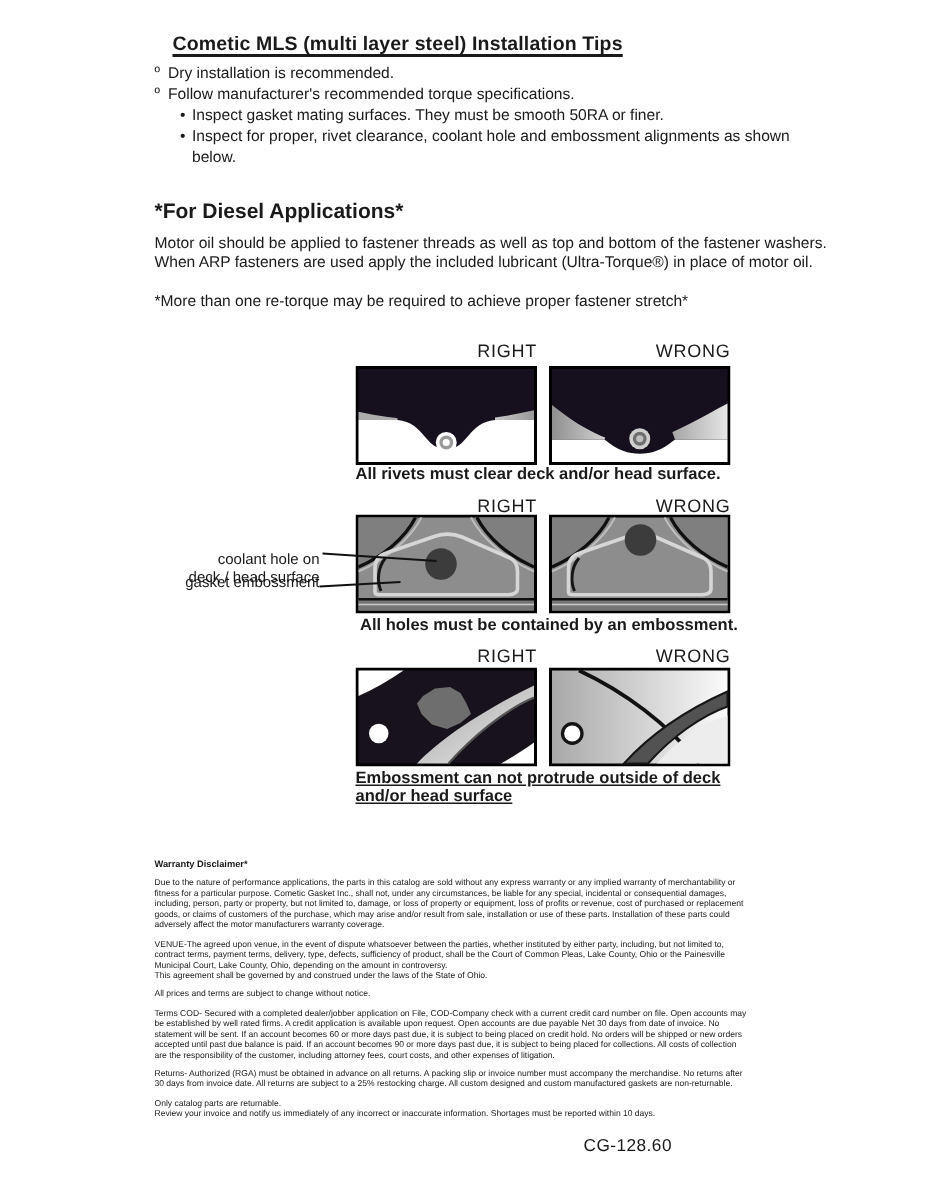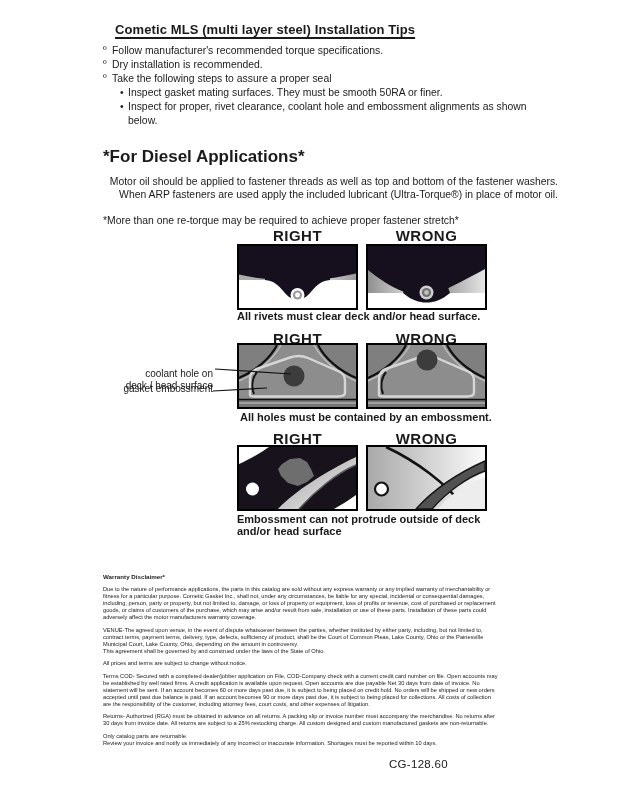--- a/index.html
+++ b/index.html
@@ -12,46 +12,45 @@
   .title{
     margin:0 0 7px 12px;font-size:13px;font-weight:bold;display:inline-block;
     text-decoration:underline;text-decoration-thickness:1.5px;text-underline-offset:3px;
     letter-spacing:.1px;
   }
   .bullets{margin:0;padding:0;list-style:none;font-size:10.4px;line-height:14px;}
   .bullets li{position:relative;padding-left:9px;}
   .bullets li.lvl1::before{content:"\00BA";position:absolute;left:0;top:-1px;font-size:10px;}
   .bullets li.lvl2{margin-left:17px;padding-left:8px;}
   .bullets li.lvl2::before{content:"\2022";position:absolute;left:0;top:0;}
-  .h2{margin:19px 0 8px 0;font-size:17px;font-weight:bold;}
-  .para{margin:0 0 13px 0;font-size:10.4px;line-height:13px;white-space:pre-line;text-align:right;}
+  .h2{margin:19px 0 8px 0;font-size:14px;font-weight:bold;}
+  .para{margin:0 0 13px 0;font-size:10.4px;line-height:13px;white-space:pre-line;}
   .note{margin:2px 0 0 0;font-size:10.4px;line-height:13px;}
   
-  .fig-label{position:absolute;width:121px;text-align:center;font-size:15px;font-weight:bold;letter-spacing:.5px;}
+  .fig-label{position:absolute;width:121px;text-align:right;font-size:12px;font-weight:normal;letter-spacing:.5px;}
   .panel{position:absolute;width:121px;height:66px;}
   .caption{position:absolute;font-size:11px;font-weight:bold;line-height:11.5px;white-space:pre-line;}
   .side-label{position:absolute;width:121px;text-align:right;font-size:10px;line-height:11.5px;white-space:pre-line;}
   .leaders{position:absolute;left:0;top:0;pointer-events:none;}
   
   .legal{position:absolute;left:103px;top:573px;width:432px;}
   .legal-h{margin:0 0 6px 0;font-size:6.2px;font-weight:bold;}
   .legal p{margin:0 0 5.5px 0;font-size:5.7px;line-height:7px;white-space:pre-line;}
   .page-code{position:absolute;left:389px;top:758px;font-size:11.5px;letter-spacing:.3px;}
 </style>
 </head>
 <body>
 
 <div class="page">
 
   <div class="content">
     <h1 class="title">Cometic MLS (multi layer steel) Installation Tips</h1>
     <ul class="bullets">
+      <li class="lvl1">Dry installation is recommended.</li>
       <li class="lvl1">Follow manufacturer's recommended torque specifications.</li>
-      <li class="lvl1">Dry installation is recommended.</li>
-      <li class="lvl1">Take the following steps to assure a proper seal</li>
       <li class="lvl2">Inspect gasket mating surfaces.  They must be smooth 50RA or finer.</li>
       <li class="lvl2">Inspect for proper, rivet clearance, coolant hole and embossment alignments as shown below.</li>
     </ul>
     <h2 class="h2">*For Diesel Applications*</h2>
     <p class="para">Motor oil should be applied to fastener threads as well as top and bottom of the fastener washers.
 When ARP fasteners are used apply the included lubricant (Ultra-Torque®) in place of motor oil.</p>
     <p class="note">*More than one re-torque may be required to achieve proper fastener stretch*</p>
   </div>
 
   <div class="fig-label" style="left:237px;top:227px;">RIGHT</div>
@@ -169,21 +168,21 @@
           <stop offset="1" stop-color="#fbfbfb"></stop>
       </linearGradient>
     </defs>
     <rect x="1" y="1" width="119" height="64" fill="url(#g3w)" stroke="#000" stroke-width="2"></rect>
     <path d="M20,2 C50,16 80,38 100,64" stroke="#111111" stroke-width="2.5" fill="none"></path>
     <path d="M119,32 C100,38 84,50 72,64 L119,64 Z" fill="#ededed"></path>
     <path d="M119,16 C92,28 68,44 50,64 L66,64 C82,46 102,32 119,26 Z" fill="#525252" stroke="#161616" stroke-width="1.4"></path>
     <circle cx="15.5" cy="44" r="6.5" fill="#ffffff" stroke="#141414" stroke-width="2.2"></circle>
   </svg>
 
-  <div class="caption" style="left:237px;top:514px;">Embossment can not protrude outside of deck
+  <div class="caption" style="left:237px;top:514px;text-decoration:underline;">Embossment can not protrude outside of deck
 and/or head surface</div>
 
   <div class="legal">
     <div class="legal-h">Warranty Disclaimer*</div>
     <p>Due to the nature of performance applications, the parts in this catalog are sold without any express warranty or any implied warranty of merchantability or
 fitness for a particular purpose.  Cometic Gasket Inc., shall not, under any circumstances, be liable for any special, incidental or consequential damages,
 including, person, party or property, but not limited to, damage, or loss of property or equipment, loss of profits or revenue, cost of purchased or replacement
 goods, or claims of customers of the purchase, which may arise and/or result from sale, installation or use of these parts.  Installation of these parts could
 adversely affect the motor manufacturers warranty coverage.</p>
     <p>VENUE-The agreed upon venue, in the event of dispute whatsoever between the parties, whether instituted by either party, including, but not limited to,

